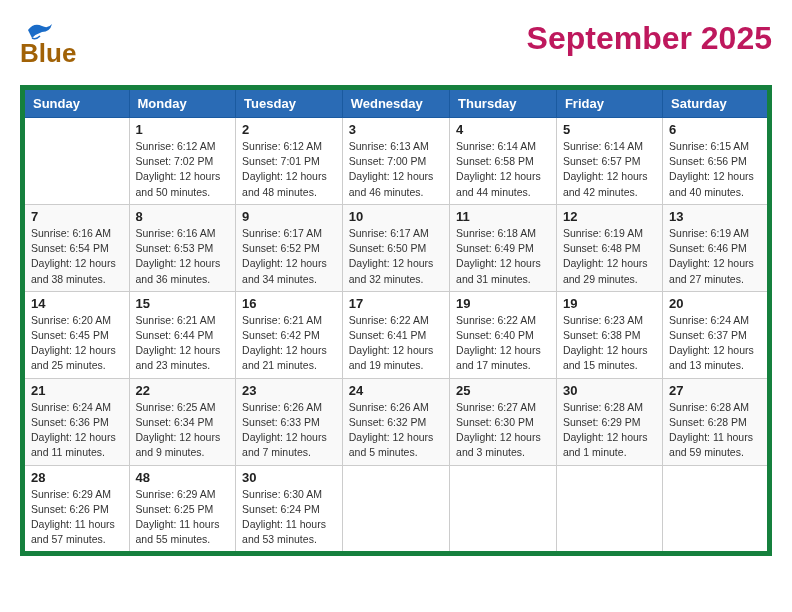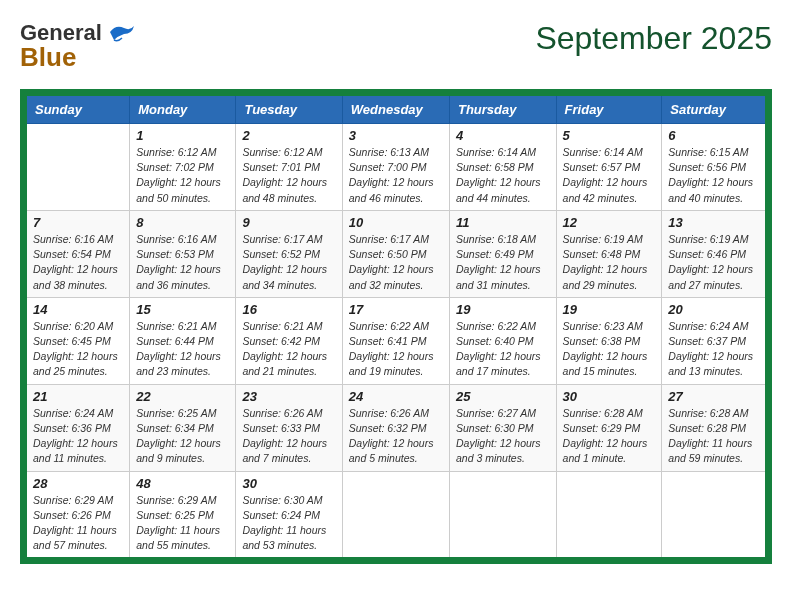--- a/index.html
+++ b/index.html
@@ -23,33 +23,32 @@
     }
     .logo-row {
       display: flex;
       align-items: center;
     }
     .title-block {
       text-align: right;
     }
     .title-block h1 {
       font-size: 32px;
-      font-weight: normal;
-      color: #14532d;
+      font-weight: bold;
+      color: #be185d;
     }
     .title-block h2 {
       font-size: 16px;
       font-weight: normal;
       color: #333;
     }
     .calendar {
       width: 100%;
       border-collapse: collapse;
-      border: 7px solid #15803d;
-      font-style: italic;
+      border: 5px solid #15803d;
     }
     .calendar th {
       background: #2a6bb5;
       color: #fff;
       font-size: 13px;
       font-weight: bold;
       padding: 6px 8px;
       text-align: left;
       border: 1px solid #1a5aa0;
     }
@@ -78,21 +77,20 @@
     .empty-cell {
       background: #fff;
     }
   </style>
 </head>
 <body>
 
 <div class="header">
   <div class="logo">
     <div class="logo-row">
-      <span style="font-size:22px;font-weight:bold;color:#333;">General</span>
       <svg width="32" height="22" viewBox="0 0 32 22" style="margin-left:2px;">
         <path d="M6,10 Q12,2 20,6 Q26,9 30,4 Q28,12 20,12 Q14,14 10,18 Q8,14 6,10Z" fill="#1a6cc8"></path>
         <path d="M10,18 Q14,20 18,16" fill="none" stroke="#1a6cc8" stroke-width="1.5"></path>
       </svg>
     </div>
     <span style="font-size:26px;font-weight:bold;color:#a16207;margin-top:-4px;">Blue</span>
   </div>
   <div class="title-block">
     <h1>September 2025</h1>
   </div>

